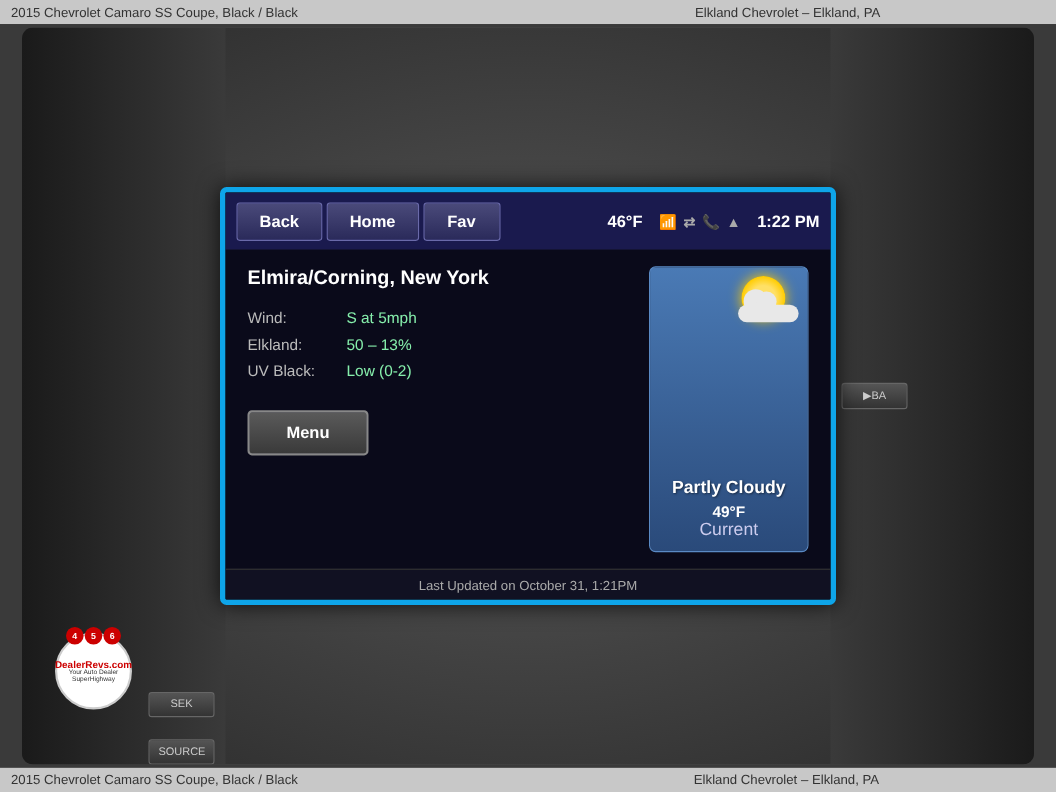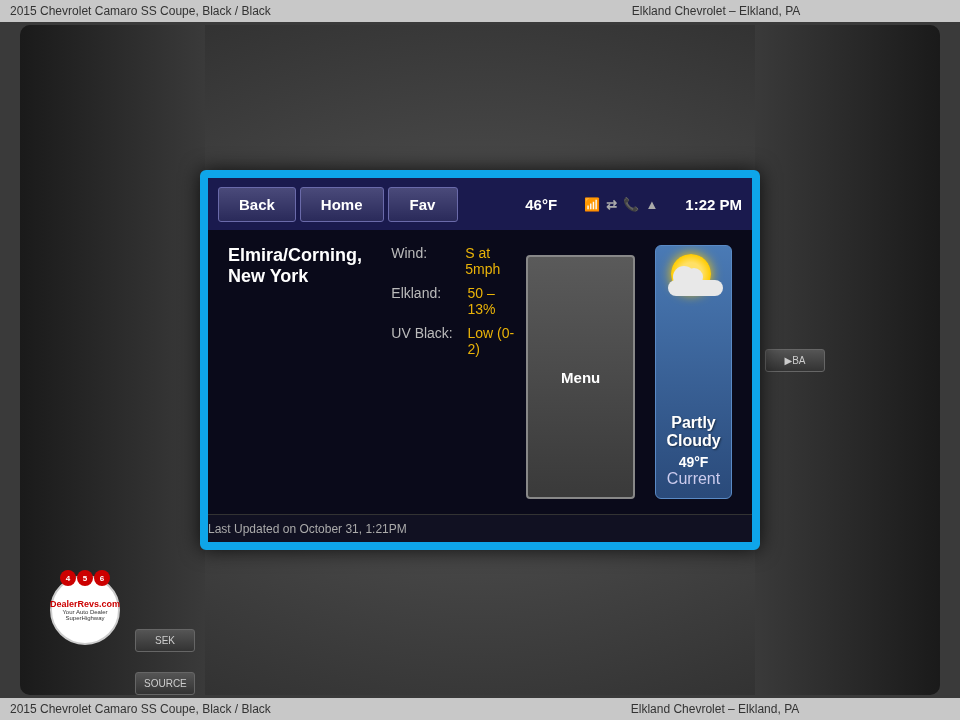--- a/index.html
+++ b/index.html
@@ -82,21 +82,21 @@
     }
 
     
     .screen-container {
       position: relative;
       z-index: 10;
       width: 560px;
       height: 380px;
       background: #000;
       border-radius: 6px;
-      border: 8px solid #0ea5e9;
+      border: 5px solid #0ea5e9;
       overflow: hidden;
       box-shadow: 0 0 20px rgba(0,0,0,0.8);
     }
 
     
     .infotainment-screen {
       width: 100%;
       height: 100%;
       background: #1a1a2e;
       position: relative;
@@ -124,21 +124,21 @@
       cursor: pointer;
       min-width: 70px;
       text-align: center;
     }
 
     .nav-spacer { flex: 1; }
 
     .status-area {
       display: flex;
       align-items: center;
-      gap: 27px;
+      gap: 15px;
       color: #fff;
       font-size: 15px;
       font-weight: bold;
     }
 
     .icons-row {
       display: flex;
       gap: 6px;
       align-items: center;
     }
@@ -152,61 +152,61 @@
       flex: 1;
       background: #0a0a1a;
       padding: 15px 20px;
       display: flex;
       gap: 20px;
     }
 
     .left-panel {
       flex: 1;
       display: flex;
-      flex-direction: row;
+      flex-direction: column;
       gap: 10px;
     }
 
     .location-title {
       color: #fff;
       font-size: 18px;
       font-weight: bold;
       margin-bottom: 8px;
     }
 
     .weather-details {
       display: flex;
       flex-direction: column;
       gap: 8px;
-      margin-bottom: 20px;
+      margin-bottom: 8px;
     }
 
     .detail-row {
       display: flex;
       gap: 10px;
       font-size: 14px;
     }
     .detail-label {
       color: #bbb;
       width: 80px;
     }
     .detail-value {
-      color: #eab308;
+      color: #86efac;
     }
 
     .menu-btn {
       background: linear-gradient(to bottom, #5a5a5a, #3a3a3a);
       border: 2px solid #888;
       color: #fff;
       padding: 10px 30px;
       font-size: 15px;
       font-weight: bold;
       border-radius: 4px;
       cursor: pointer;
-      width: 128px;
+      width: 110px;
       text-align: center;
       margin-top: 10px;
     }
 
     
     .weather-card {
       width: 145px;
       background: linear-gradient(to bottom, #4a7ab5, #2a4a7a);
       border-radius: 6px;
       border: 1px solid #5a8ac5;
@@ -287,20 +287,21 @@
       font-size: 16px;
       text-align: center;
     }
 
     
     .status-footer {
       background: #111122;
       height: 28px;
       display: flex;
       align-items: center;
+      justify-content: center;
       color: #aaa;
       font-size: 12px;
       border-top: 1px solid #333;
     }
 
     
     .left-side {
       position: absolute;
       left: 0;
       top: 0;

